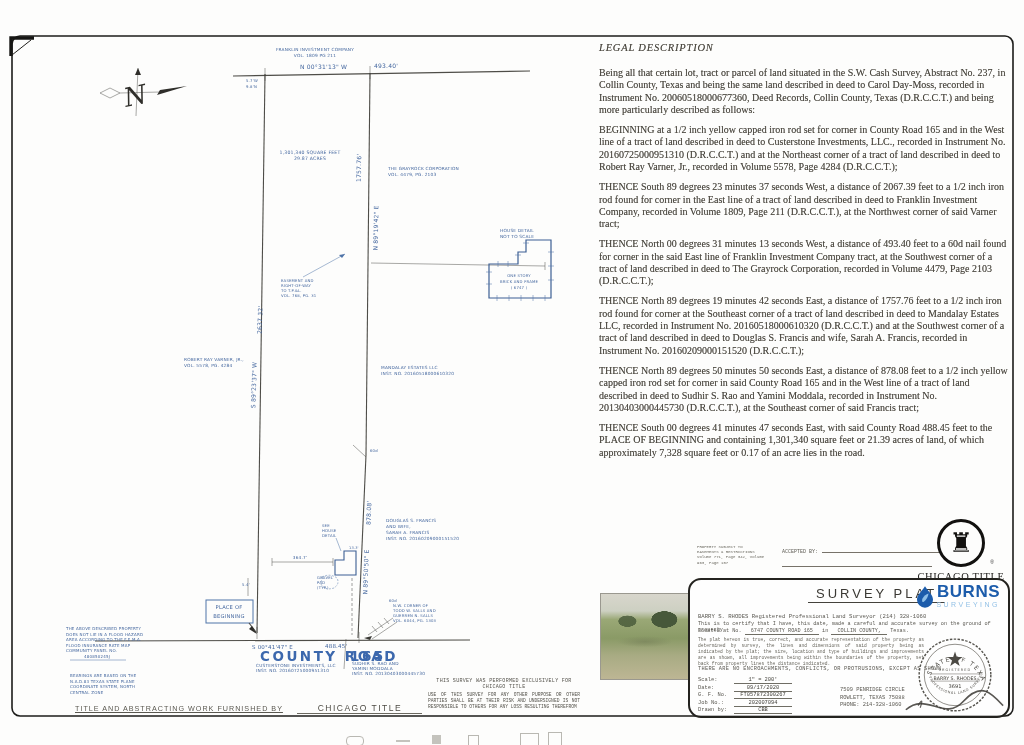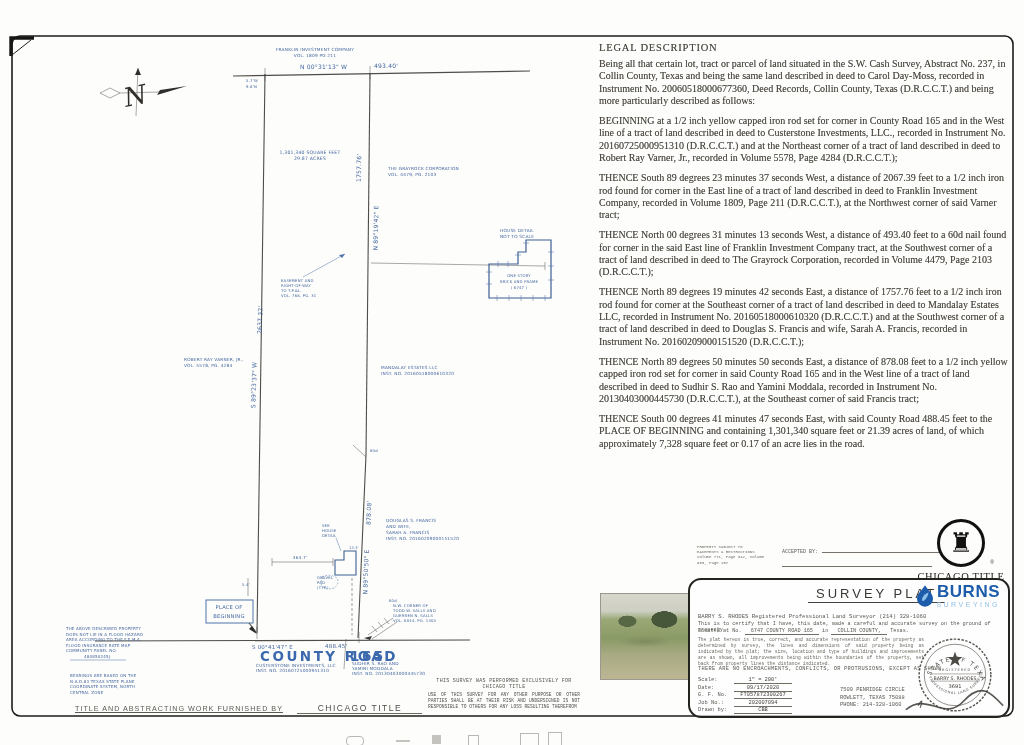--- a/index.html
+++ b/index.html
@@ -24,21 +24,21 @@
   .t42{font-size:4.2px;} .t43{font-size:4.3px;} .t46{font-size:4.6px;}
   .t52{font-size:5.2px;} .t55{font-size:5.5px;} .t60{font-size:6px;}
   .roadbig{fill:#3c68ad;font-family:"DejaVu Sans",sans-serif;font-size:13.5px;
            font-weight:600;letter-spacing:2.5px;}
   .nglyph{font-family:"DejaVu Serif",serif;font-style:italic;font-size:26px;fill:#2f2e2a;}
 
   
   .legal{left:599px;top:41px;width:410px;color:#4a473f;
          font-family:"Liberation Serif",serif;font-size:10px;line-height:1.24;
          text-shadow:0 0 .4px rgba(74,71,63,.55);}
-  .legal-title{font-size:10.5px;letter-spacing:.8px;margin-bottom:4px;}
+  .legal-title{font-size:10.5px;letter-spacing:.8px;margin-bottom:13px;font-style:italic;}
   .legal p{margin:0 0 7.5px 0;text-align:left;}
 
   
   .ab-line{left:75px;top:697px;white-space:nowrap;}
   .ab-label{font-size:7.2px;letter-spacing:1px;color:#5a5850;text-decoration:underline;}
   .ab-value{display:inline-block;width:125px;margin-left:10px;text-align:center;
             border-bottom:1px solid #6b6960;font-size:8.5px;letter-spacing:1.5px;color:#4d4b44;}
   .excl{left:428px;top:678px;width:152px;color:#56544d;
         font-family:"Liberation Mono",monospace;}
   .excl .l1,.excl .l2{font-size:5px;text-align:center;letter-spacing:.3px;}
@@ -64,21 +64,21 @@
              margin:0 auto;display:flex;align-items:center;justify-content:center;}
   .ct-circle span{font-size:27px;color:#12110f;line-height:1;}
   .ct-reg{position:absolute;right:12px;top:40px;font-size:5px;color:#333;}
   .ct-text{margin-top:4px;font-family:"Liberation Serif",serif;font-size:10.5px;
            letter-spacing:.6px;color:#23221f;white-space:nowrap;}
 
   .tbox{left:688px;top:578px;width:322px;height:140px;border:2px solid #24231f;
         border-radius:13px;box-sizing:border-box;background:rgba(255,255,255,.6);}
   .tb-title{position:absolute;left:118px;top:6px;font-size:13px;letter-spacing:3px;
             color:#3a3833;border-bottom:1.4px solid #44423c;padding:0 8px 1px 8px;}
-  .burns{position:absolute;right:8px;top:3px;display:flex;align-items:center;}
+  .burns{position:absolute;right:8px;top:3px;display:flex;align-items:flex-end;}
   .burns-txt{text-align:right;margin-left:3px;}
   .burns-name{font-size:17px;font-weight:800;color:#1c5cab;letter-spacing:.5px;line-height:1;}
   .burns-sub{font-size:7px;color:#93c1e6;letter-spacing:2.5px;line-height:1;margin-top:1px;}
   .tb-mono{position:absolute;font-family:"Liberation Mono",monospace;color:#5b5952;}
   .tb-surv{left:8px;top:33px;font-size:5.6px;}
   .tb-c1{left:8px;top:41px;font-size:5.2px;}
   .tb-c2{left:8px;top:48px;font-size:5.2px;}
   .tb-c2 .u{border-bottom:1px solid #6f6d64;padding:0 6px;}
   .tb-body{left:8px;top:57px;width:226px;font-size:4.6px;line-height:1.3;text-align:justify;color:#6b6960;}
   .tb-enc{left:8px;top:86px;font-size:5.3px;letter-spacing:.3px;color:#5b5952;}

